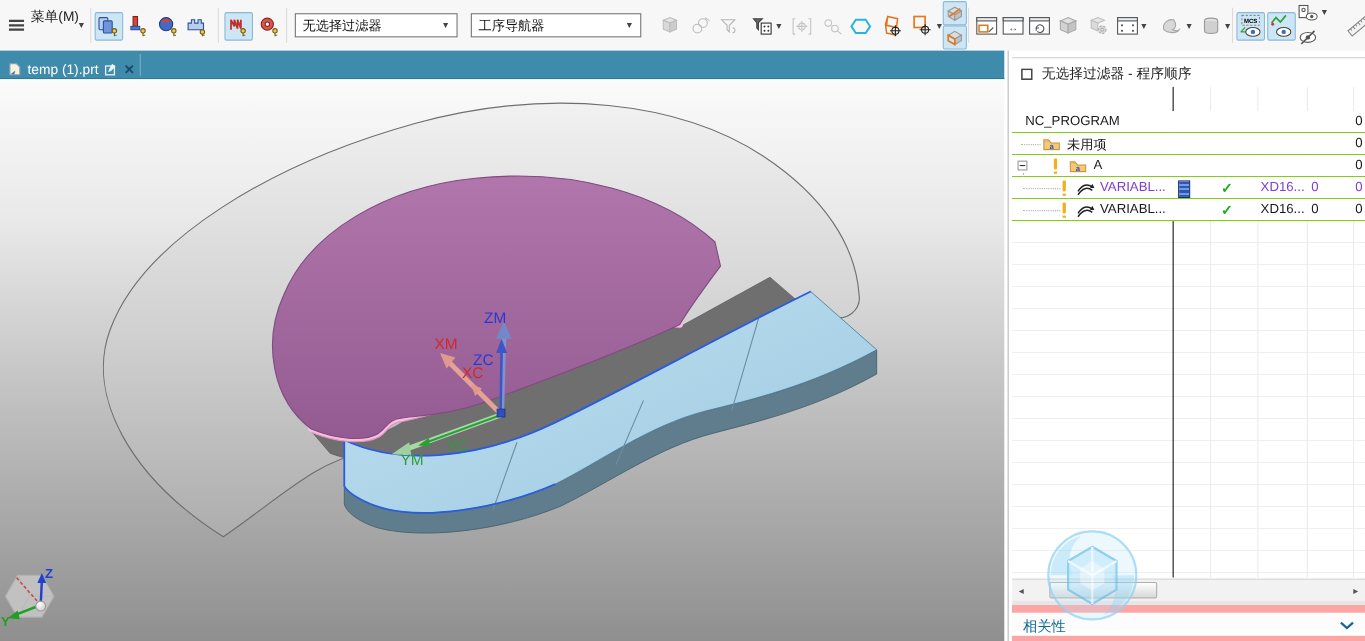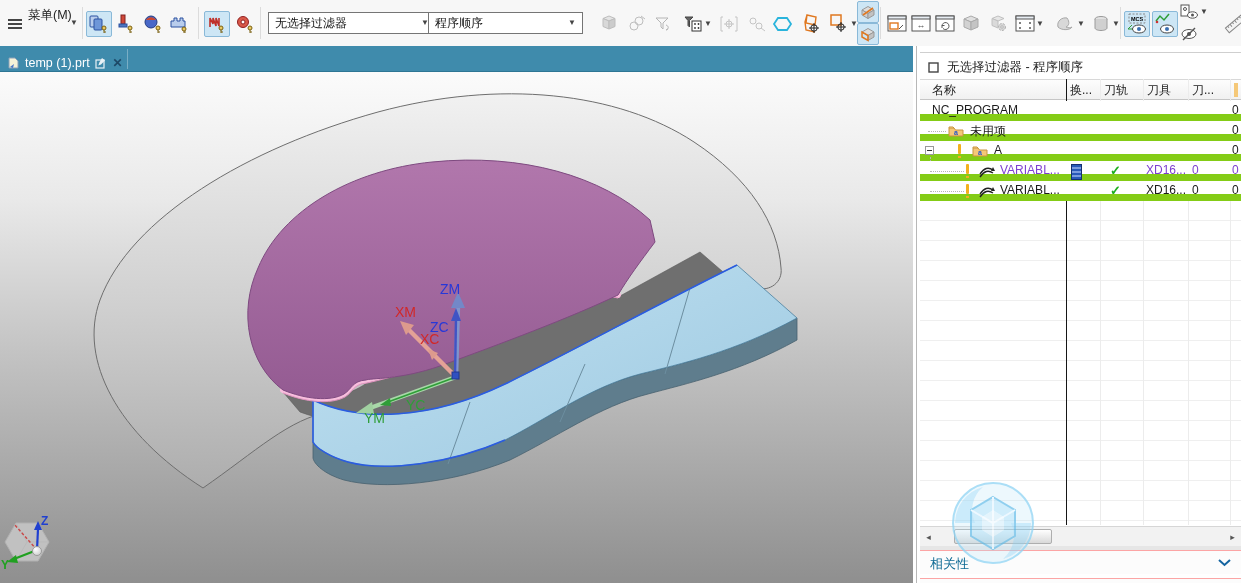--- a/index.html
+++ b/index.html
@@ -19,38 +19,38 @@
   #tab-active{left:0;top:0;height:26px;display:flex;align-items:center;gap:5px;padding:4px 8px;color:#fff;font-size:12.5px}
   
   #viewport{left:0;top:72px;width:913px;height:511px;background:linear-gradient(180deg,#fbfbfb 0%,#e9e9e9 25%,#c3c3c3 55%,#8f8f8f 100%)}
   
   #panel-splitter{left:916px;top:46px;width:1px;height:537px;background:#b8b8b8}
   #panel{left:920px;top:52px;width:321px;height:531px;background:#fff;border-top:1px solid #cfcfcf;overflow:hidden;box-sizing:border-box}
   #panel-title{left:8px;top:6px;display:flex;align-items:center;gap:8px;font-size:12.5px;color:#222}
   #nav-header{left:0;top:26px;width:321px;height:21px;background:linear-gradient(#fdfdfd,#f1f1f1);border-top:1px solid #d8d8d8;border-bottom:1px solid #c6c6c6;box-sizing:border-box}
   .hcell{position:absolute;top:2px;font-size:12px;color:#222;white-space:nowrap;overflow:hidden}
   .hline{position:absolute;top:2px;width:1px;height:16px;background:#d8d8d8}
-  .nrow{position:absolute;left:0;width:321px;height:20px;border-bottom:7px solid #84cc16;font-size:12px;color:#1a1a1a;box-sizing:border-box;background:#fff}
+  .nrow{position:absolute;left:0;width:321px;height:20px;border-bottom:1px solid #84cc16;font-size:12px;color:#1a1a1a;box-sizing:border-box;background:#fff}
   .ncell{position:absolute;top:2px;white-space:nowrap;overflow:hidden}
   .purple{color:#7d3fd0}
   .check{color:#1fae1f;font-weight:bold;font-size:13px}
   .dotline{position:absolute;border-left:1px dotted #b5b5b5}
   .dothor{position:absolute;border-top:1px dotted #b5b5b5}
   .excl{position:absolute;width:3px;height:10px;background:#f2b01e;border-radius:1px}
   .excl:after{content:"";position:absolute;left:0;top:12px;width:3px;height:2px;background:#f2b01e}
   .folder{position:absolute;width:16px;height:12px}
   #grid-lines{left:0;top:148px;width:321px;height:324px;background:repeating-linear-gradient(180deg,transparent 0 19px,#efefef 19px 20px)}
   .vgrid{position:absolute;top:26px;width:1px;height:446px;background:#ececec}
   #vblack{position:absolute;left:146px;top:26px;width:1px;height:446px;background:#161616}
   
   #hscroll{left:0;top:473px;width:321px;height:20px;background:#f2f2f2;border-top:1px solid #d6d6d6;box-sizing:border-box}
   .sarrow{position:absolute;top:2px;width:15px;height:15px;display:flex;align-items:center;justify-content:center;font-size:9px;color:#555}
   #sthumb{position:absolute;left:34px;top:2px;width:98px;height:15px;background:linear-gradient(#fefefe,#d9d9d9);border:1px solid #aeaeae;border-radius:2px;box-sizing:border-box;display:flex;align-items:center;justify-content:center}
   #sgrip{width:12px;height:8px;background:repeating-linear-gradient(90deg,#9fae b8 0, #9aa8b0 0 2px,transparent 2px 5px)}
-  .secbar{position:absolute;left:0;width:321px;height:24px;background:#fcfcfc;border-top:1px solid #fca5a5;box-sizing:border-box}
+  .secbar{position:absolute;left:0;width:321px;height:24px;background:#fcfcfc;border-top:7px solid #fca5a5;box-sizing:border-box}
   .sectitle{position:absolute;left:10px;top:4px;font-size:13px;color:#0e6a94}
   
   #watermark{left:950px;top:480px;width:291px;height:90px;pointer-events:none;z-index:30}
   #wmtext{position:absolute;left:88px;top:18px;font-size:32px;font-weight:bold;letter-spacing:10px;color:rgba(160,210,238,0.33);white-space:nowrap}
   .icon-label{font-size:5.5px;font-weight:bold;color:#333;line-height:1}
 </style>
 </head>
 <body>
 
 <div class="abs" id="toolbar">
@@ -113,26 +113,26 @@
     <svg width="20" height="20">
         <circle cx="8" cy="8" r="5.5" fill="#d85848" stroke="#902020"></circle>
         <circle cx="8" cy="8" r="2" fill="#fff" stroke="#902020"></circle>
         <circle cx="15" cy="14" r="2" fill="#e8c860" stroke="#7a6010"></circle>
         <path d="M15 16v3 M15 18h2" stroke="#7a6010" fill="none"></path>
       </svg>
   </div>
 
   <div class="abs tsep" style="left:260px"></div>
 
-  <div class="abs dd" style="left:268px;top:12px;width:168px">
+  <div class="abs dd" style="left:268px;top:12px;width:148px">
     <span>无选择过滤器</span>
     <span class="caret">▼</span>
   </div>
   <div class="abs dd" style="left:428px;top:12px;width:155px">
-    <span>程序顺序</span>
+    <span>工序导航器</span>
     <span class="caret">▼</span>
   </div>
 
   <div class="abs tbtn" style="left:596px;top:11px">
     <svg width="20" height="20">
         <path d="M10 2l6 2.5L10 7 4 4.5z" fill="#e4e4e4" stroke="#bdbdbd"></path>
         <path d="M4 4.5v8l6 2.5V7z" fill="#d8d8d8" stroke="#bdbdbd"></path>
         <path d="M16 4.5v8L10 15V7z" fill="#cccccc" stroke="#bdbdbd"></path>
       </svg>
   </div>
@@ -423,32 +423,20 @@
 <div class="abs" id="panel-splitter"></div>
 
 <div class="abs" id="panel">
   <div class="abs" id="panel-title">
     <svg width="11" height="11">
         <rect x="1" y="1" width="9" height="9" fill="none" stroke="#444" stroke-width="1.4"></rect>
       </svg>
     <span>无选择过滤器 - 程序顺序</span>
   </div>
 
-  <div class="abs" id="nav-header">
-    <div class="hcell" style="left:12px;width:130px">名称</div>
-    <div class="hcell" style="left:150px;width:28px">换...</div>
-    <div class="hcell" style="left:184px;width:37px">刀轨</div>
-    <div class="hcell" style="left:227px;width:39px">刀具</div>
-    <div class="hcell" style="left:272px;width:36px">刀...</div>
-    <div class="hline" style="left:180px"></div>
-    <div class="hline" style="left:223px"></div>
-    <div class="hline" style="left:268px"></div>
-    <div class="hline" style="left:310px"></div>
-    <div class="abs" style="left:314px;top:3px;width:4px;height:14px;background:#f5c878"></div>
-  </div>
 
   <div class="abs" id="grid-lines"></div>
   <div class="vgrid" style="left:180px"></div>
   <div class="vgrid" style="left:223px"></div>
   <div class="vgrid" style="left:268px"></div>
   <div class="vgrid" style="left:310px"></div>
   <div id="vblack"></div>
 
   <div class="nrow" style="top:48px">
     <div class="ncell" style="left:12px;width:130px">NC_PROGRAM</div>

